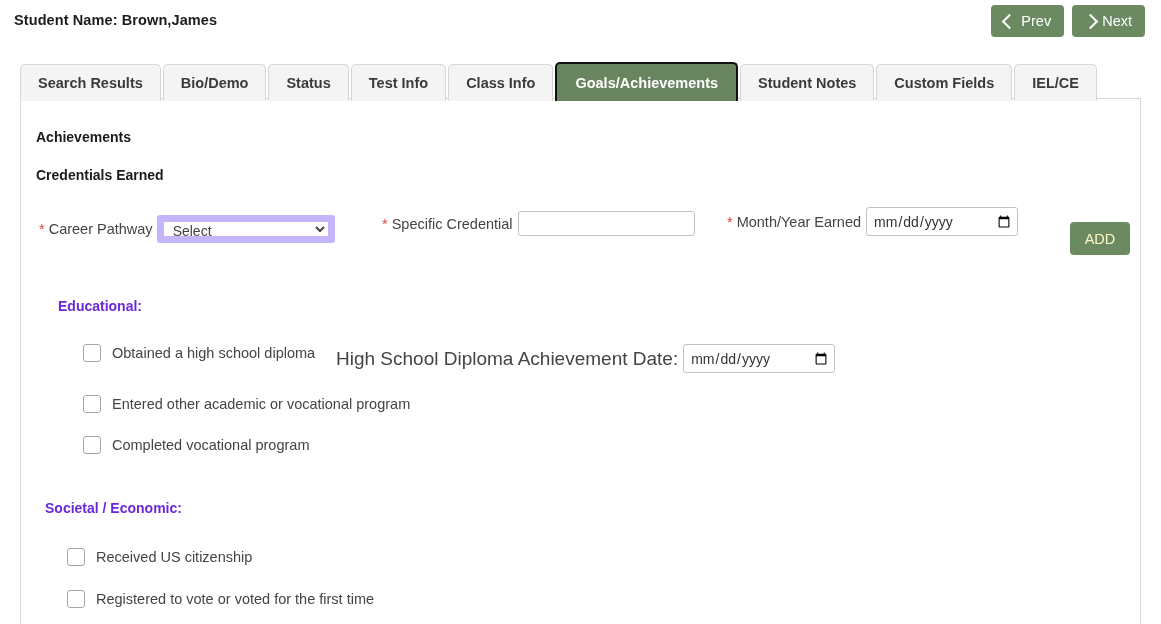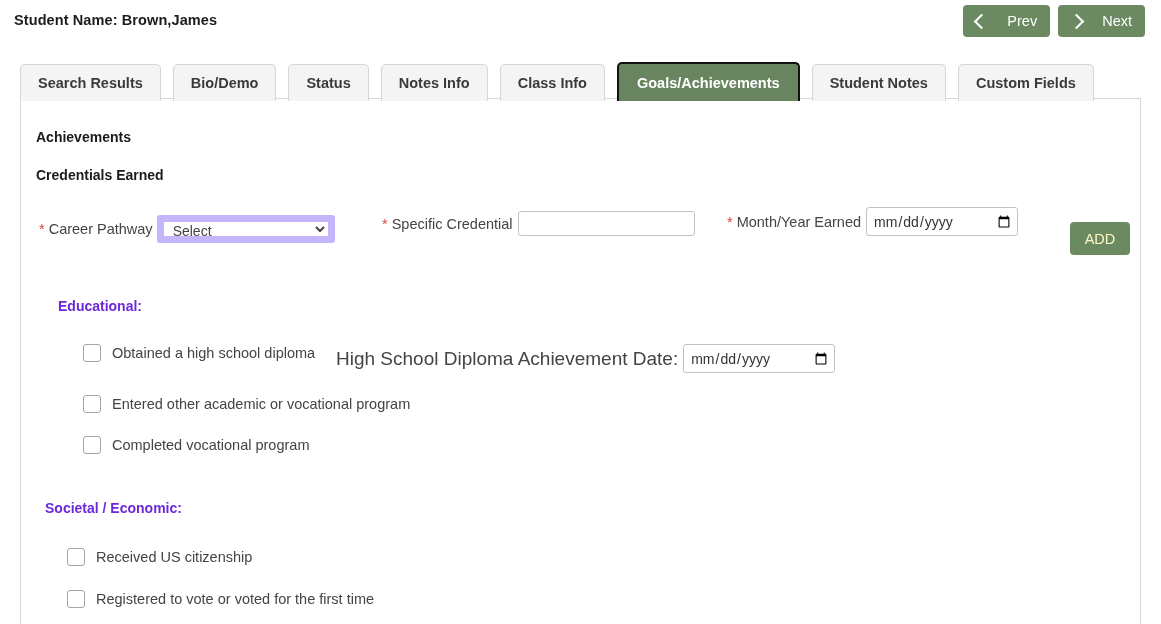--- a/index.html
+++ b/index.html
@@ -42,21 +42,21 @@
     background: #6b8a62;
     color: #ffffff;
     border: none;
     border-radius: 4px;
     padding: 0 13px;
     height: 32px;
     font-size: 14.5px;
     font-family: "Liberation Sans", sans-serif;
     display: flex;
     align-items: center;
-    gap: 20px;
+    gap: 6px;
     cursor: pointer;
     line-height: 1;
   }
   .chev {
     display: inline-block;
     width: 9px;
     height: 9px;
     border-top: 2.2px solid #ffffff;
     border-right: 2.2px solid #ffffff;
     position: relative;
@@ -65,21 +65,21 @@
   .chev-left  { transform: rotate(-135deg); }
   .chev-right { transform: rotate(45deg); }
 
   
   .tabbar {
     position: absolute;
     left: 20px;
     top: 62px;
     display: flex;
     align-items: flex-end;
-    gap: 12px;
+    gap: 2px;
     z-index: 3;
   }
   .tab {
     background: #f4f4f4;
     border: 1px solid #d6d6d6;
     border-bottom: none;
     border-radius: 5px 5px 0 0;
     padding: 0 17px;
     height: 37px;
     display: flex;
@@ -276,25 +276,26 @@
       <span class="chev chev-right"></span>
       <span>Next</span>
     </button>
   </div>
 </div>
 
 <div class="tabbar">
   <div class="tab">Search Results</div>
   <div class="tab">Bio/Demo</div>
   <div class="tab">Status</div>
-  <div class="tab">Notes Info</div>
+  <div class="tab">Test Info</div>
   <div class="tab">Class Info</div>
   <div class="tab active">Goals/Achievements</div>
   <div class="tab">Student Notes</div>
   <div class="tab">Custom Fields</div>
+  <div class="tab">IEL/CE</div>
 </div>
 
 <div class="panel">
 
   <div class="heading h-achievements">Achievements</div>
   <div class="heading h-credentials">Credentials Earned</div>
 
   <div class="cred-row">
 
     <div class="field f-pathway">

